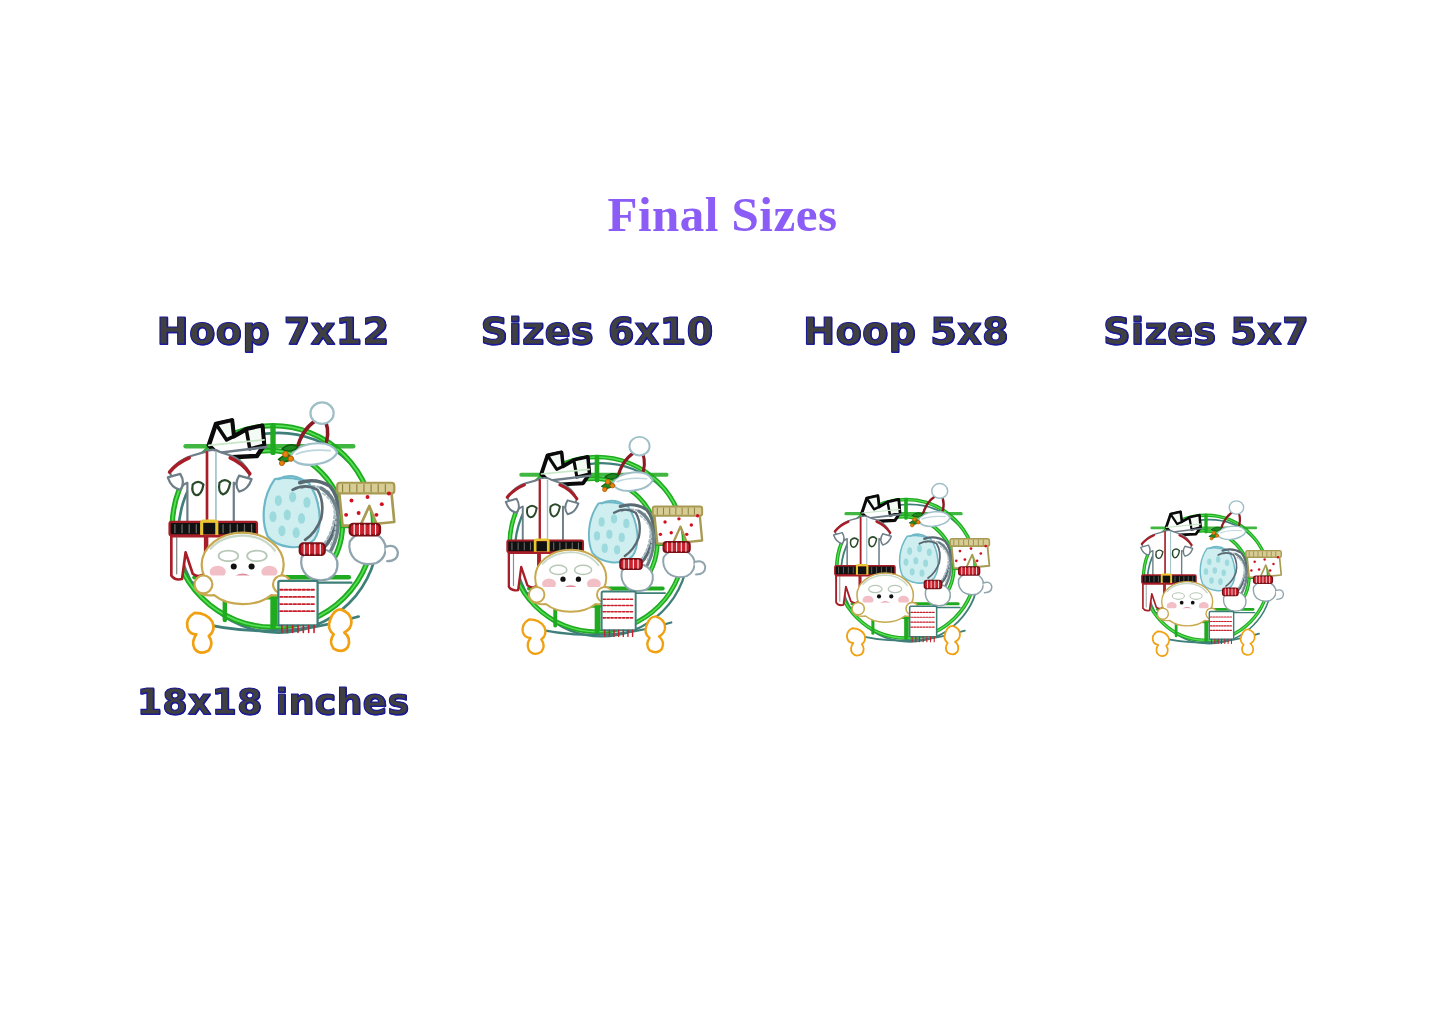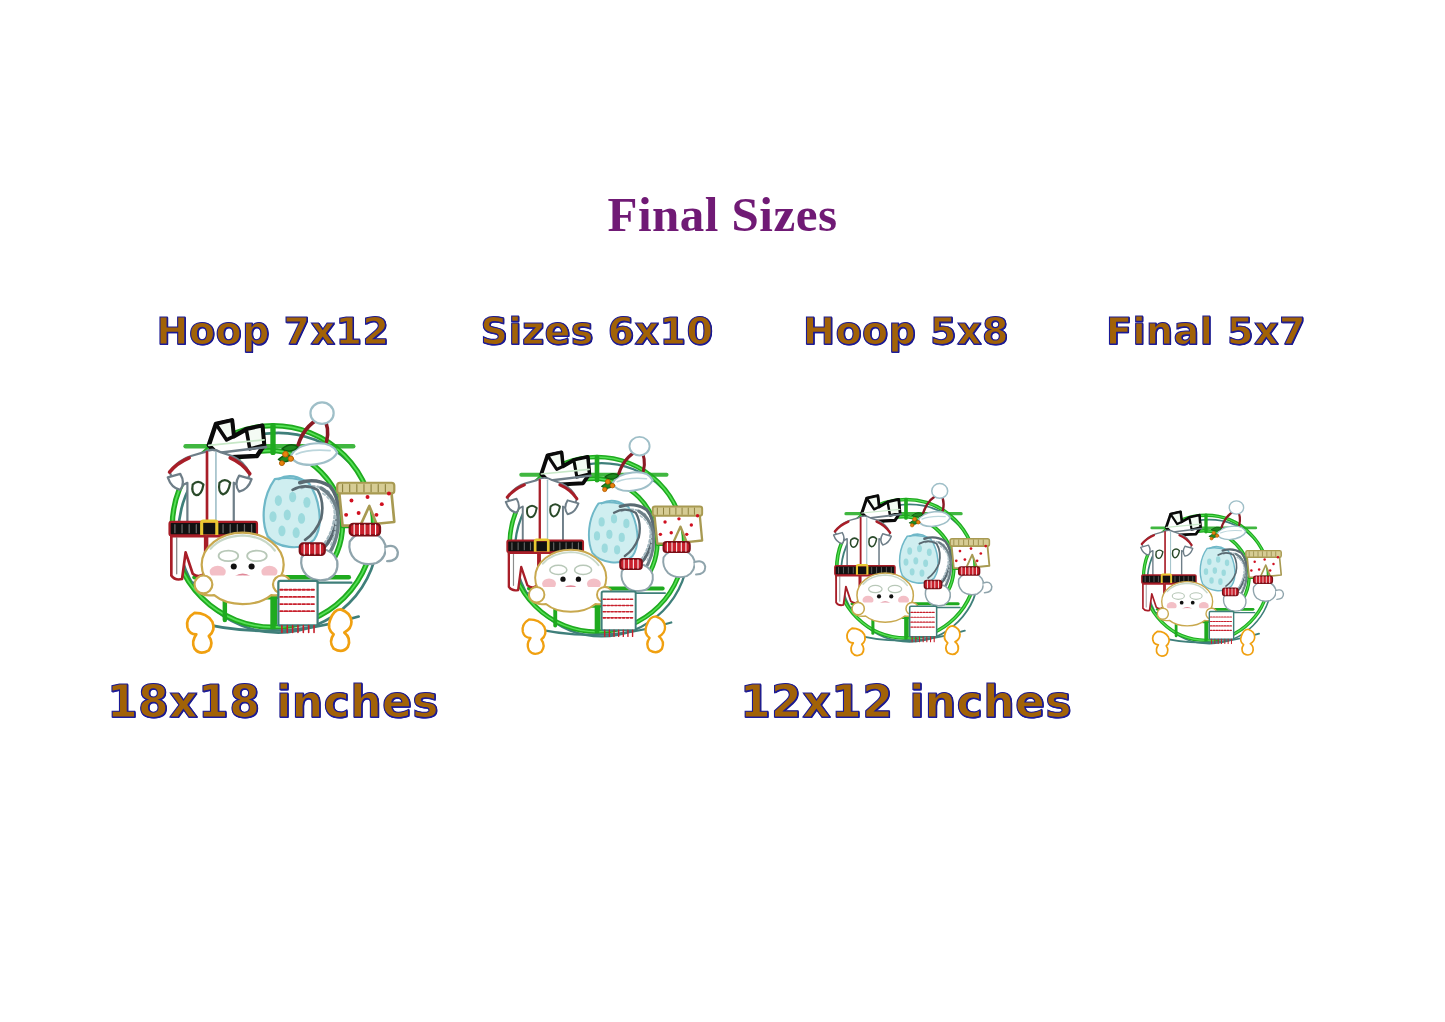--- a/index.html
+++ b/index.html
@@ -20,21 +20,21 @@
   #page-title {
     position: absolute;
     top: 186px;
     left: 0;
     width: 1445px;
     text-align: center;
     font-family: "Liberation Serif", serif;
     font-weight: bold;
     font-size: 49px;
     letter-spacing: 0.5px;
-    color: #701a75;
+    color: #8b5cf6;
     white-space: nowrap;
   }
 
   
   #sizes-row {
     position: absolute;
     top: 300px;
     left: 108px;
     width: 1250px;
     height: 440px;
@@ -50,31 +50,31 @@
   }
   .size-col.c0 { width: 330px; }
   .size-col.c1 { width: 318px; }
   .size-col.c2 { width: 300px; text-align: right; }
   .size-col.c3 { width: 300px; }
 
   
   .stitch-text {
     font-family: "DejaVu Sans", sans-serif;
     font-weight: bold;
-    color: #a16207;
+    color: #404040;
     white-space: nowrap;
     -webkit-text-stroke: 1.1px #1a1a96;
     text-shadow:
       1px 0 0 #14148c,
       0 1px 0 #2222a8,
       1px 1px 0 #14148c;
     line-height: 1;
   }
   .hoop-label { font-size: 38px; letter-spacing: 0.5px; }
-  .inch-label { font-size: 44px; letter-spacing: 0.5px; }
+  .inch-label { font-size: 36px; letter-spacing: 0.5px; }
 
   .hoop-label-wrap {
     height: 62px;
     display: flex;
     align-items: center;
     justify-content: center;
   }
   .art-wrap {
     display: flex;
     align-items: flex-end;
@@ -133,28 +133,25 @@
 
   <div class="size-col c2">
     <div class="hoop-label-wrap">
       <div class="stitch-text hoop-label">Hoop 5x8</div>
     </div>
     <div class="art-wrap s2">
       <svg viewBox="0 0 300 305" xmlns="http://www.w3.org/2000/svg">
         <use href="#wreath-art"></use>
       </svg>
     </div>
-    <div class="inch-label-wrap">
-      <div class="stitch-text inch-label">12x12 inches</div>
-    </div>
   </div>
 
   <div class="size-col c3">
     <div class="hoop-label-wrap">
-      <div class="stitch-text hoop-label">Final 5x7</div>
+      <div class="stitch-text hoop-label">Sizes 5x7</div>
     </div>
     <div class="art-wrap s3">
       <svg viewBox="0 0 300 305" xmlns="http://www.w3.org/2000/svg">
         <use href="#wreath-art"></use>
       </svg>
     </div>
   </div>
 
 </div>
 

